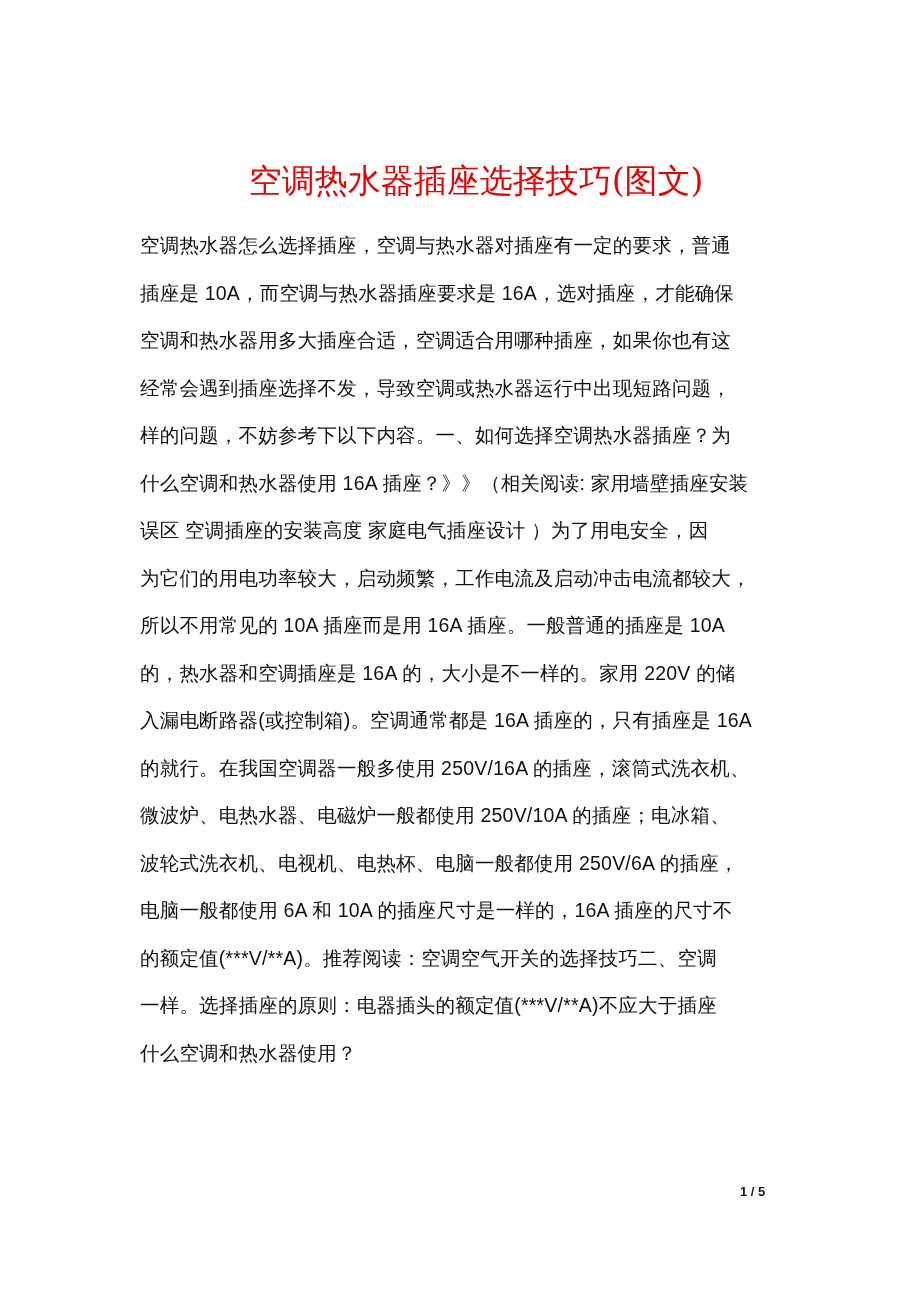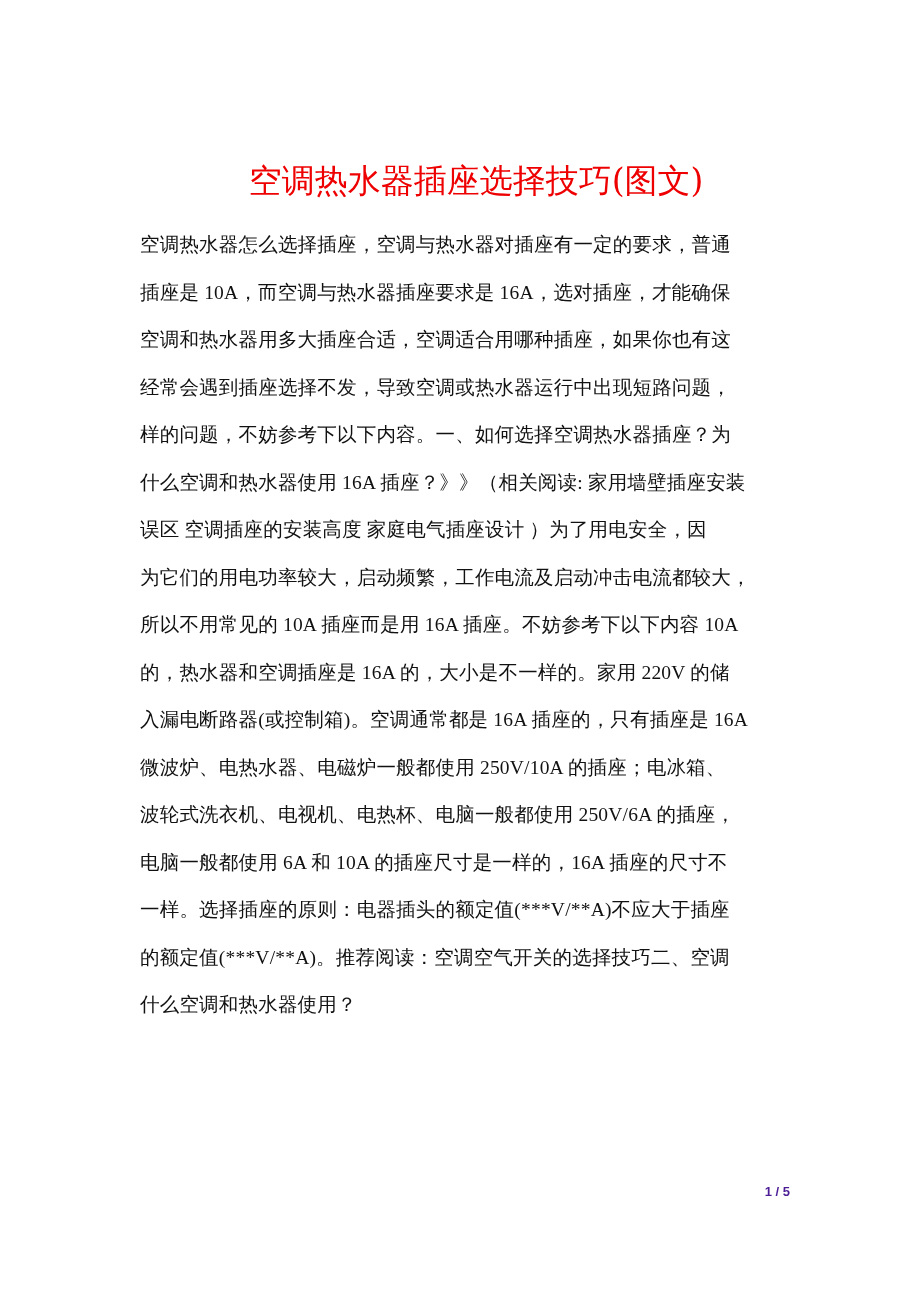--- a/index.html
+++ b/index.html
@@ -43,55 +43,56 @@
       top: 225px;
       width: 660px;
     }
     .line {
       display: block;
       height: 47.5px;
       line-height: 40px;
       font-size: 19.5px;
       white-space: nowrap;
       color: #111111;
-      font-family: Liberation Serif, serif;
+      font-family: Liberation Sans, sans-serif;
       letter-spacing: 0.2px;
     }
     .page-number {
       position: absolute;
       left: 740px;
       top: 1184px;
       width: 50px;
-      text-align: right;
+      text-align: left;
       font-size: 13px;
       font-weight: bold;
-      color: #4c1d95;
+      color: #0f172a;
       font-family: "Liberation Sans", sans-serif;
     }
   </style>
 </head>
 <body>
 
 <div class="page">
   <h1 class="title" style="color: rgb(238, 0, 0);">空调热水器插座选择技巧(图文)</h1>
 
   <div class="body">
     <span class="line">空调热水器怎么选择插座，空调与热水器对插座有一定的要求，普通</span>
     <span class="line">插座是 10A，而空调与热水器插座要求是 16A，选对插座，才能确保</span>
     <span class="line">空调和热水器用多大插座合适，空调适合用哪种插座，如果你也有这</span>
     <span class="line">经常会遇到插座选择不发，导致空调或热水器运行中出现短路问题，</span>
     <span class="line">样的问题，不妨参考下以下内容。一、如何选择空调热水器插座？为</span>
     <span class="line">什么空调和热水器使用 16A 插座？》》（相关阅读: 家用墙壁插座安装</span>
     <span class="line">误区  空调插座的安装高度  家庭电气插座设计  ）为了用电安全，因</span>
     <span class="line">为它们的用电功率较大，启动频繁，工作电流及启动冲击电流都较大，</span>
-    <span class="line">所以不用常见的 10A 插座而是用 16A 插座。不妨参考下以下内容 10A</span>
+    <span class="line">所以不用常见的 10A 插座而是用 16A 插座。一般普通的插座是 10A</span>
     <span class="line">的，热水器和空调插座是 16A 的，大小是不一样的。家用 220V 的储</span>
     <span class="line">入漏电断路器(或控制箱)。空调通常都是 16A 插座的，只有插座是 16A</span>
+    <span class="line">的就行。在我国空调器一般多使用 250V/16A 的插座，滚筒式洗衣机、</span>
     <span class="line">微波炉、电热水器、电磁炉一般都使用 250V/10A 的插座；电冰箱、</span>
     <span class="line">波轮式洗衣机、电视机、电热杯、电脑一般都使用 250V/6A 的插座，</span>
     <span class="line">电脑一般都使用 6A 和 10A 的插座尺寸是一样的，16A 插座的尺寸不</span>
+    <span class="line">的额定值(***V/**A)。推荐阅读：空调空气开关的选择技巧二、空调</span>
     <span class="line">一样。选择插座的原则：电器插头的额定值(***V/**A)不应大于插座</span>
-    <span class="line">的额定值(***V/**A)。推荐阅读：空调空气开关的选择技巧二、空调</span>
     <span class="line">什么空调和热水器使用？</span>
   </div>
 
   <div class="page-number">1 / 5</div>
 </div>
 
 </body></html>

